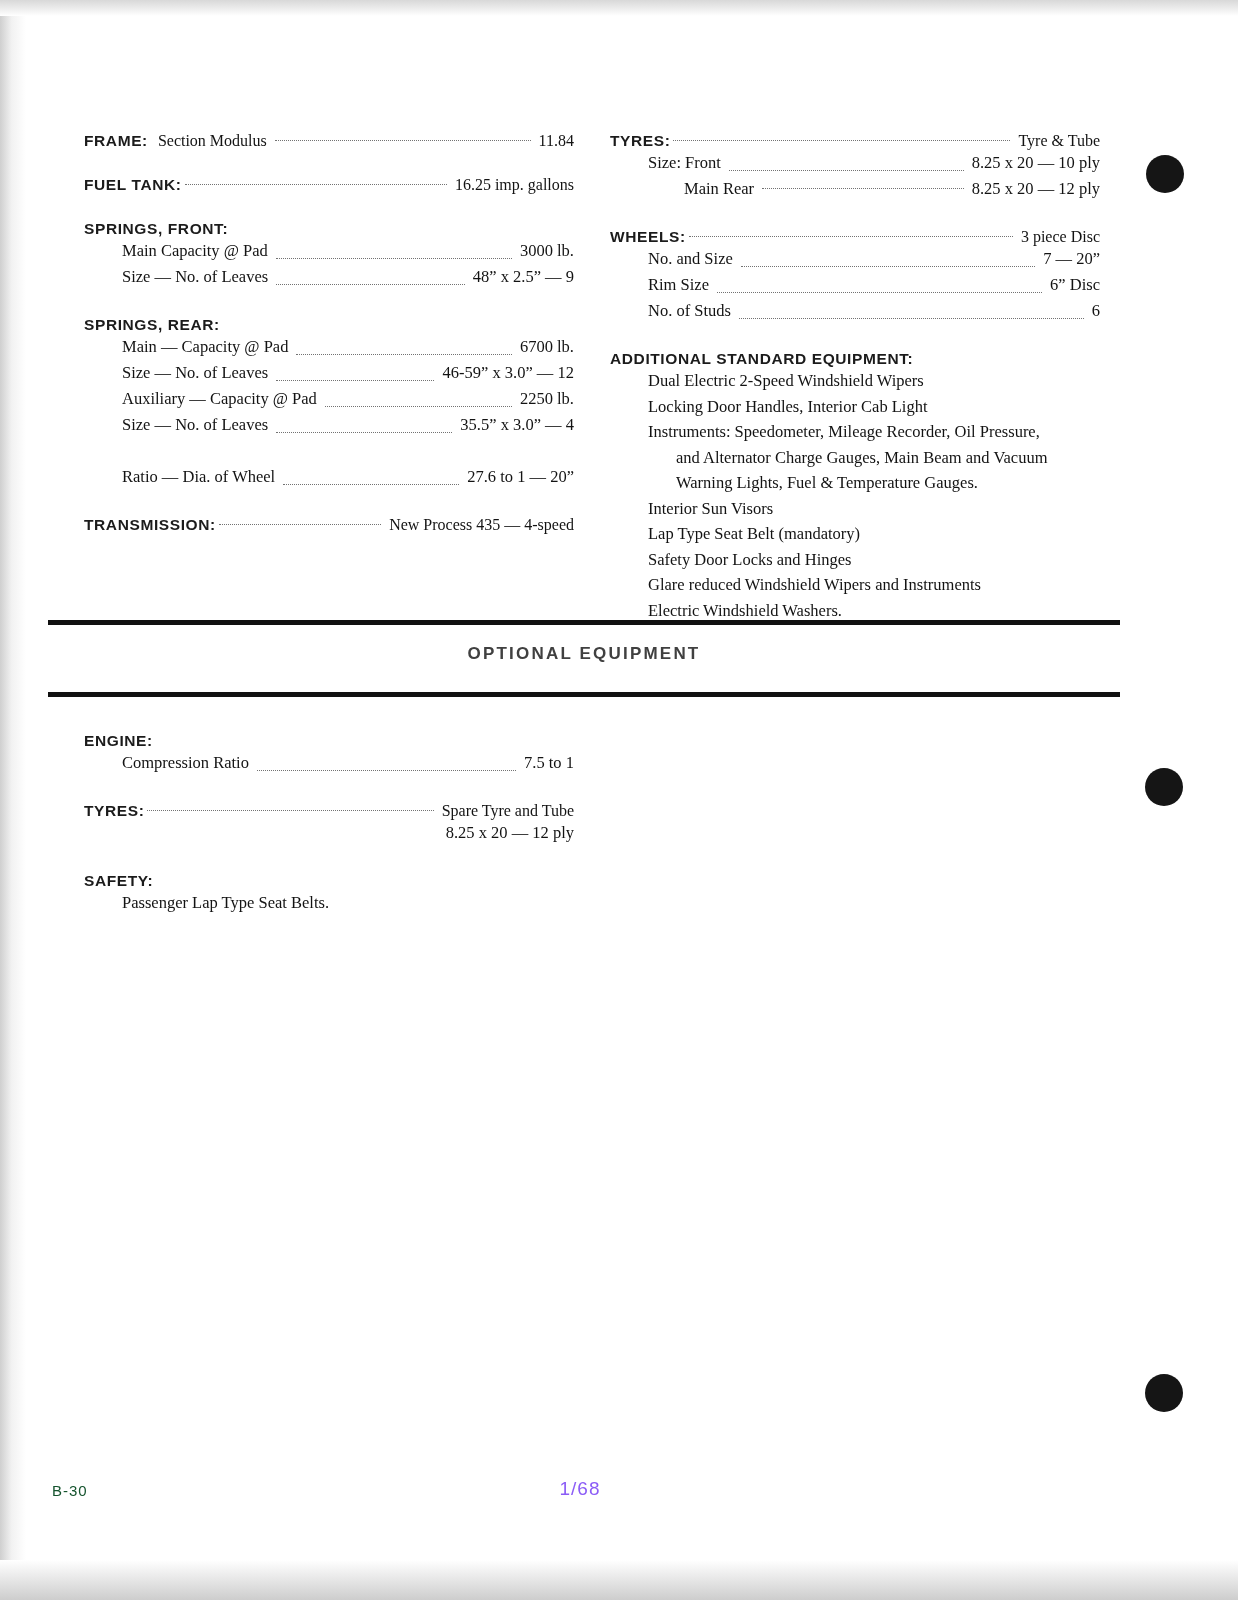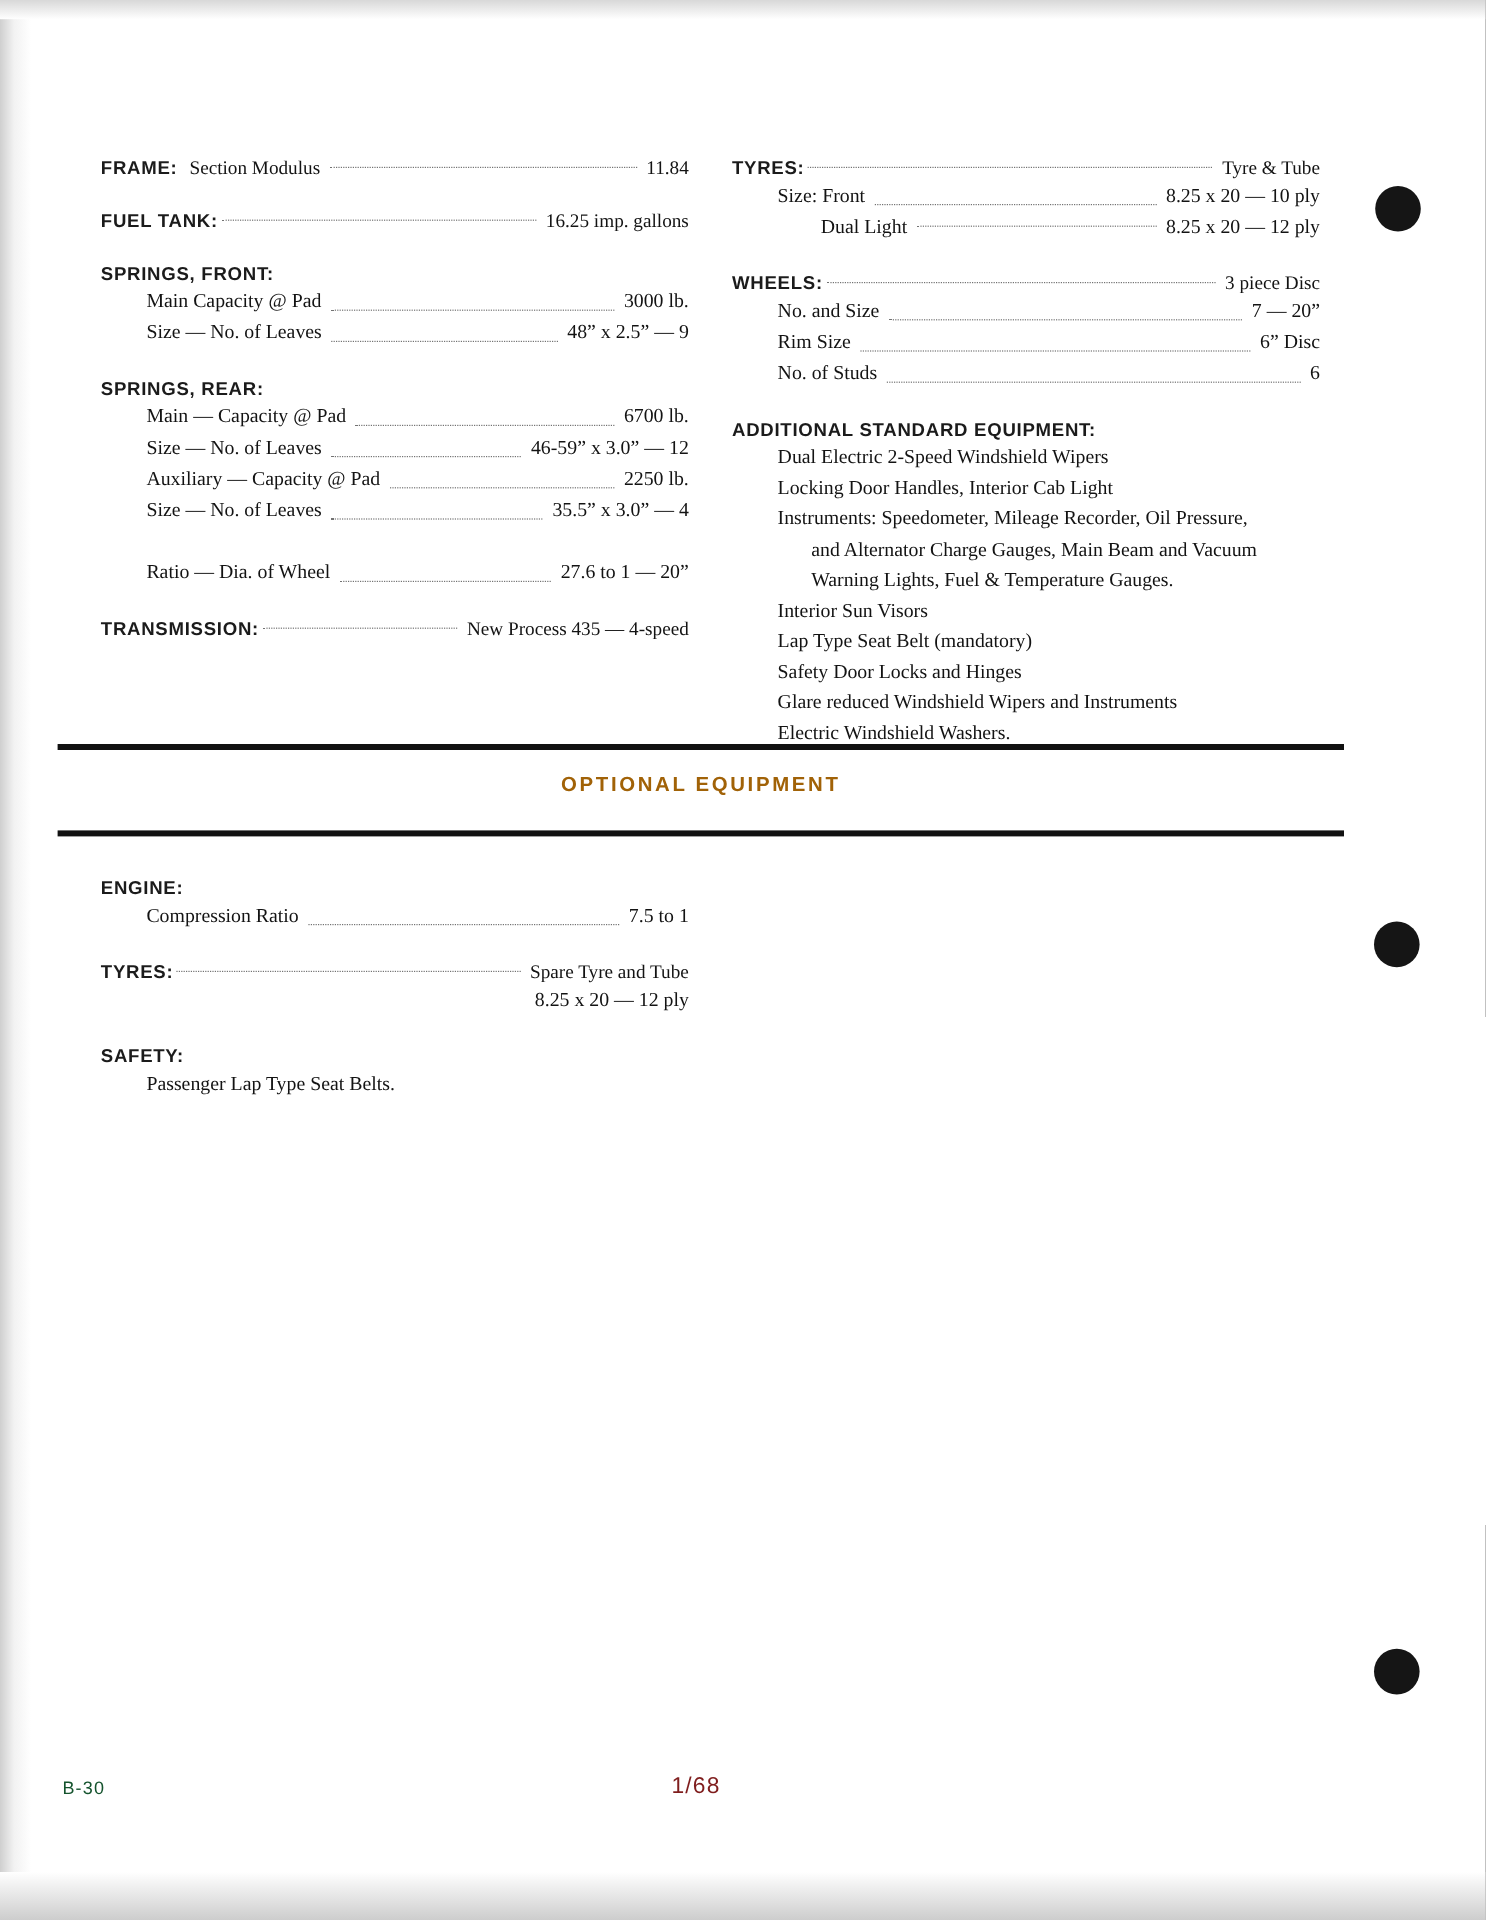--- a/index.html
+++ b/index.html
@@ -144,21 +144,21 @@
   .band-title {
     position: absolute;
     left: 48px;
     top: 644px;
     width: 1072px;
     text-align: center;
     font-family: "Liberation Sans", sans-serif;
     font-weight: bold;
     font-size: 17px;
     letter-spacing: 2.2px;
-    color: #a16207;
+    color: #404040;
   }
 
   .optional {
     position: absolute;
     left: 84px;
     top: 732px;
     width: 490px;
   }
 
   
@@ -173,21 +173,21 @@
   }
   .footer-center {
     position: absolute;
     left: 0;
     top: 1478px;
     width: 1160px;
     text-align: center;
     font-family: "Liberation Sans", sans-serif;
     font-size: 19px;
     letter-spacing: 1px;
-    color: #7f1d1d;
+    color: #8b5cf6;
   }
 </style>
 </head>
 <body>
 
 <div class="page">
   <div class="scan-edge-left"></div>
   <div class="scan-edge-top"></div>
   <div class="scan-edge-bottom"></div>
 
@@ -279,21 +279,21 @@
           <span class="hdr">TYRES:</span>
           <span class="dots"></span>
           <span class="val">Tyre &amp; Tube</span>
         </div>
         <div class="row indent">
           <span class="lbl">Size: Front</span>
           <span class="dots"></span>
           <span class="val">8.25 x 20 — 10 ply</span>
         </div>
         <div class="row indent2">
-          <span class="lbl">Dual Light</span>
+          <span class="lbl">Main Rear</span>
           <span class="dots"></span>
           <span class="val">8.25 x 20 — 12 ply</span>
         </div>
       </div>
 
       <div class="grp">
         <div class="hdr-row">
           <span class="hdr">WHEELS:</span>
           <span class="dots"></span>
           <span class="val">3 piece Disc</span>

